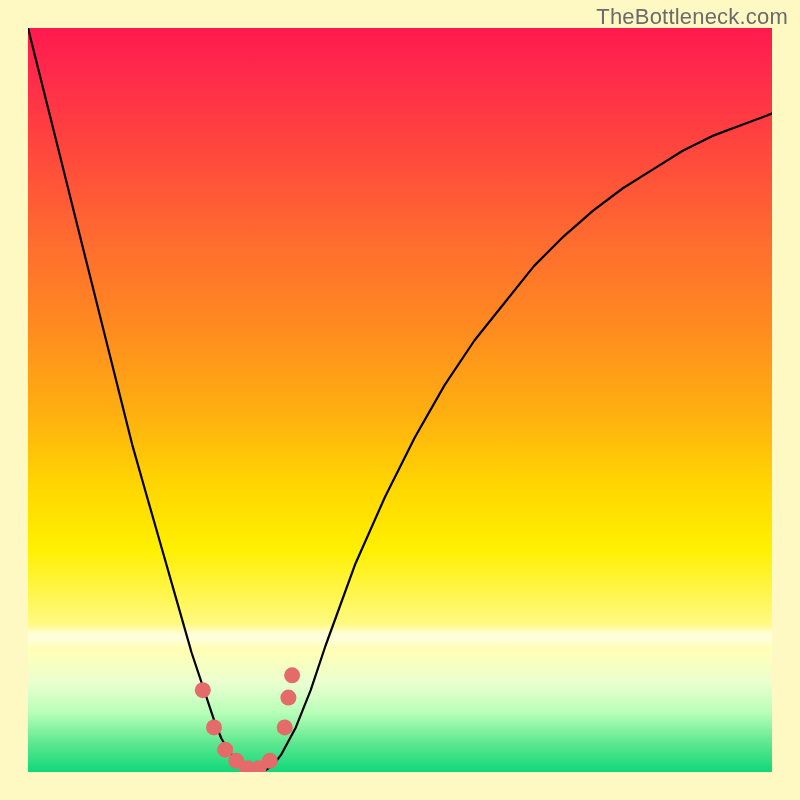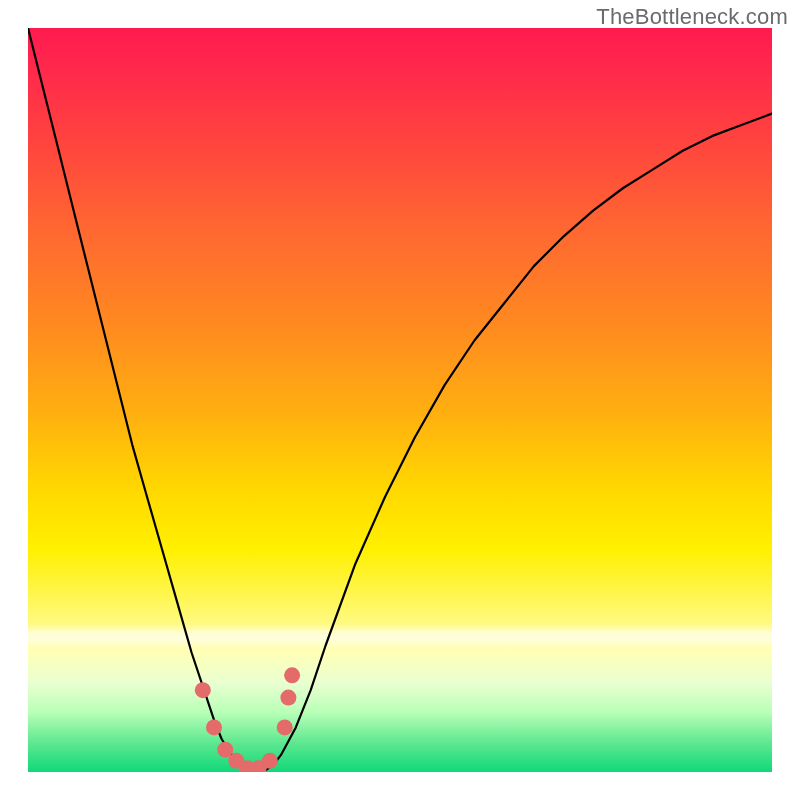--- a/index.html
+++ b/index.html
@@ -10,21 +10,21 @@
     background: #000;
     overflow: hidden;
     font-family: Arial, Helvetica, sans-serif;
   }
   .frame {
     position: absolute;
     top: 0;
     left: 0;
     width: 800px;
     height: 800px;
-    background: #ffffff;
+    background: #fef9c3;
   }
   .plot {
     position: absolute;
     top: 28px;
     left: 28px;
     width: 744px;
     height: 744px;
     overflow: hidden;
   }
   .gradient {

